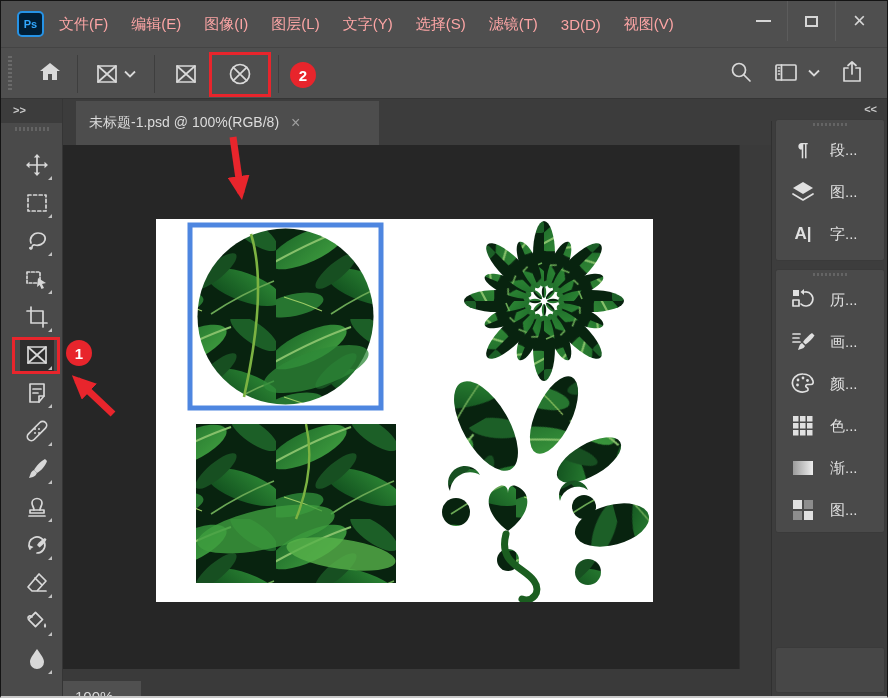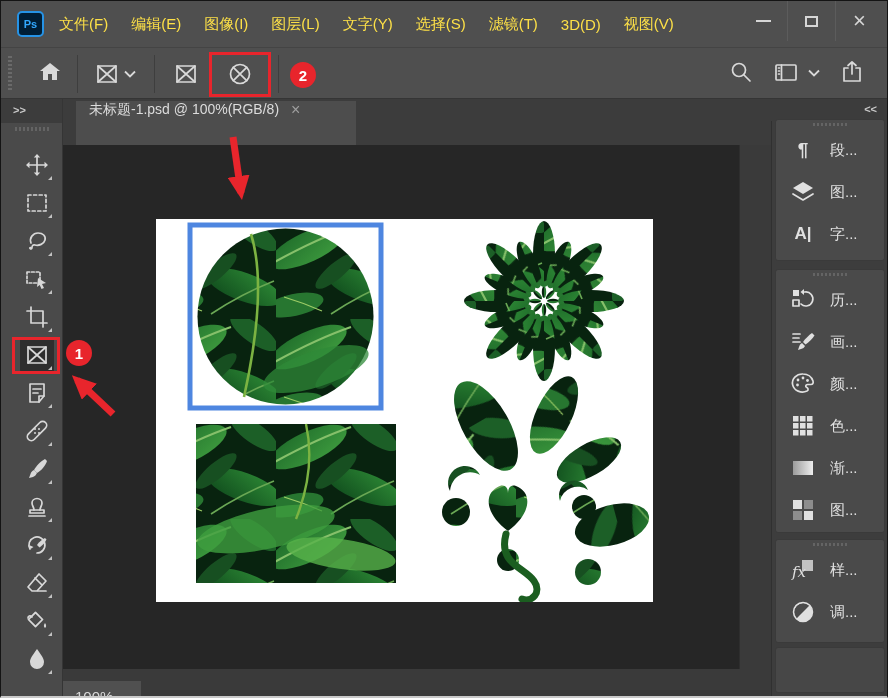--- a/index.html
+++ b/index.html
@@ -8,21 +8,21 @@
     position:relative; width:888px; height:698px; overflow:hidden;
     background:#3c3c3c; font-family:"Liberation Sans", sans-serif;
     color:#e2e2e2; border:1px solid #141414; border-bottom:2px solid #c9c9c9;
   }
   
   .titlebar { position:absolute; left:0; top:0; width:888px; height:46px; background:#4f4f4f; }
   .ps-logo { position:absolute; left:16px; top:10px; width:27px; height:26px; background:#001e36;
     border:2px solid #2693e6; border-radius:5px; color:#31a8ff; font-weight:bold; font-size:11px;
     display:flex; align-items:center; justify-content:center; }
   .menus { position:absolute; left:58px; top:0; height:46px; display:flex; align-items:center; gap:23px; }
-  .menu-item { font-size:15px; color:#fde047; cursor:default; }
+  .menu-item { font-size:15px; color:#fca5a5; cursor:default; }
   .winctrl { position:absolute; right:6px; top:0; height:40px; display:flex; }
   .winbtn { width:48px; height:40px; display:flex; align-items:center; justify-content:center; color:#d6d6d6; }
   .winbtn + .winbtn { border-left:1px solid #5c5c5c; }
   .min-glyph { width:15px; height:2px; background:#d6d6d6; }
   .max-glyph { width:13px; height:11px; border:2px solid #d6d6d6; }
   .close-glyph { font-size:22px; line-height:1; color:#d6d6d6; }
   
   .optionsbar { position:absolute; left:0; top:46px; width:888px; height:52px; background:#4f4f4f;
     border-top:1px solid #444; border-bottom:1px solid #353535; }
   .grip-v { position:absolute; left:7px; top:8px; width:4px; height:36px;
@@ -36,22 +36,22 @@
     color:#c9c9c9; font-size:11px; font-weight:bold; letter-spacing:0; padding:5px 0 0 12px; }
   .grip-h { position:absolute; left:14px; top:126px; width:34px; height:4px;
     background:repeating-linear-gradient(90deg,#646464 0 2px,transparent 2px 4px); }
   .tool { position:absolute; left:19px; width:34px; height:34px; display:flex; align-items:center;
     justify-content:center; color:#d8d8d8; border-radius:2px; }
   .tool.selected { background:#2e2e2e; }
   .tool .fly { position:absolute; right:2px; bottom:2px; width:0; height:0;
     border-left:4px solid transparent; border-bottom:4px solid #c2c2c2; }
   
   .tabbar { position:absolute; left:62px; top:98px; width:708px; height:46px; background:#3c3c3c; }
-  .tab { position:absolute; left:13px; top:2px; height:44px; width:280px; background:#4d4d4d;
-    display:flex; align-items:flex-start; padding:0 10px 0 13px; }
+  .tab { position:absolute; left:13px; top:2px; height:44px; width:303px; background:#4d4d4d;
+    display:flex; align-items:center; padding:0 10px 0 13px; }
   .tab-title { font-size:14px; color:#dcdcdc; white-space:nowrap; }
   .tab-close { margin-left:12px; color:#9f9f9f; font-size:16px; }
   .canvas { position:absolute; left:62px; top:144px; width:676px; height:524px; background:#262626; }
   .gutter { position:absolute; left:738px; top:144px; width:32px; height:524px; background:#3a3a3a; border-left:1px solid #2e2e2e; }
   .doc { position:absolute; left:93px; top:74px; width:497px; height:383px; background:#ffffff; }
   .statusbar { position:absolute; left:62px; top:668px; width:708px; height:30px; background:#3a3a3a; display:flex; }
   .zoom-field { width:78px; height:30px; background:#505050; color:#d8d8d8; font-size:15px;
     display:flex; align-items:center; padding-left:12px;margin-top:12px; }
   .doc-info { width:277px; height:30px; background:#484848; color:#a9a9a9; font-size:14px;
     display:flex; align-items:center; justify-content:center; position:relative; margin-left:1px; }
@@ -456,44 +456,20 @@
               <rect x="3" y="3" width="9" height="9"></rect>
               <rect x="14" y="3" width="9" height="9" opacity=".45"></rect>
               <rect x="3" y="14" width="9" height="9" opacity=".45"></rect>
               <rect x="14" y="14" width="9" height="9"></rect>
             </g>
           </svg>
         </span>
         <span class="plabel">图...</span>
       </div>
     </div>
-  <div class="pgroup" id="pgroup-2" style="top:538px; height:104px;">
-      <div class="pgrip">
-        <i></i>
-      </div>
-      <div class="pitem">
-        <span class="picon">
-          <svg viewBox="0 0 26 26" width="26" height="26">
-            <rect x="12" y="3" width="11" height="11" fill="currentColor" opacity=".8"></rect>
-            <text x="2" y="20" font-size="15" font-style="italic" fill="currentColor" font-family="DejaVu Serif, serif">fx</text>
-          </svg>
-        </span>
-        <span class="plabel">样...</span>
-      </div>
-      <div class="pitem">
-        <span class="picon">
-          <svg viewBox="0 0 26 26" width="26" height="26">
-            <circle cx="13" cy="13" r="9.5" fill="#e0e0e0"></circle>
-            <path d="M6.3 19.7A9.5 9.5 0 0 1 19.7 6.3 L6.3 19.7 Z" fill="#4a4a4a"></path>
-            <circle cx="13" cy="13" r="9.5" fill="none" stroke="#e0e0e0" stroke-width="1.5"></circle>
-          </svg>
-        </span>
-        <span class="plabel">调...</span>
-      </div>
-    </div>
   <div class="pempty"></div>
 
   <div class="red-box" style="left:208px; top:51px; width:62px; height:45px;"></div>
   <div class="badge" style="left:289px; top:61px;">2</div>
   <div class="red-box" style="left:11px; top:336px; width:48px; height:37px;"></div>
   <div class="badge" style="left:65px; top:339px;">1</div>
   <svg class="overlay-svg">
     <defs>
       <marker id="ah" markerUnits="userSpaceOnUse" markerWidth="24" markerHeight="22" refX="17" refY="11" orient="auto">
         <path d="M0 0 L24 11 L0 22 Z" fill="#e8252c"></path>

